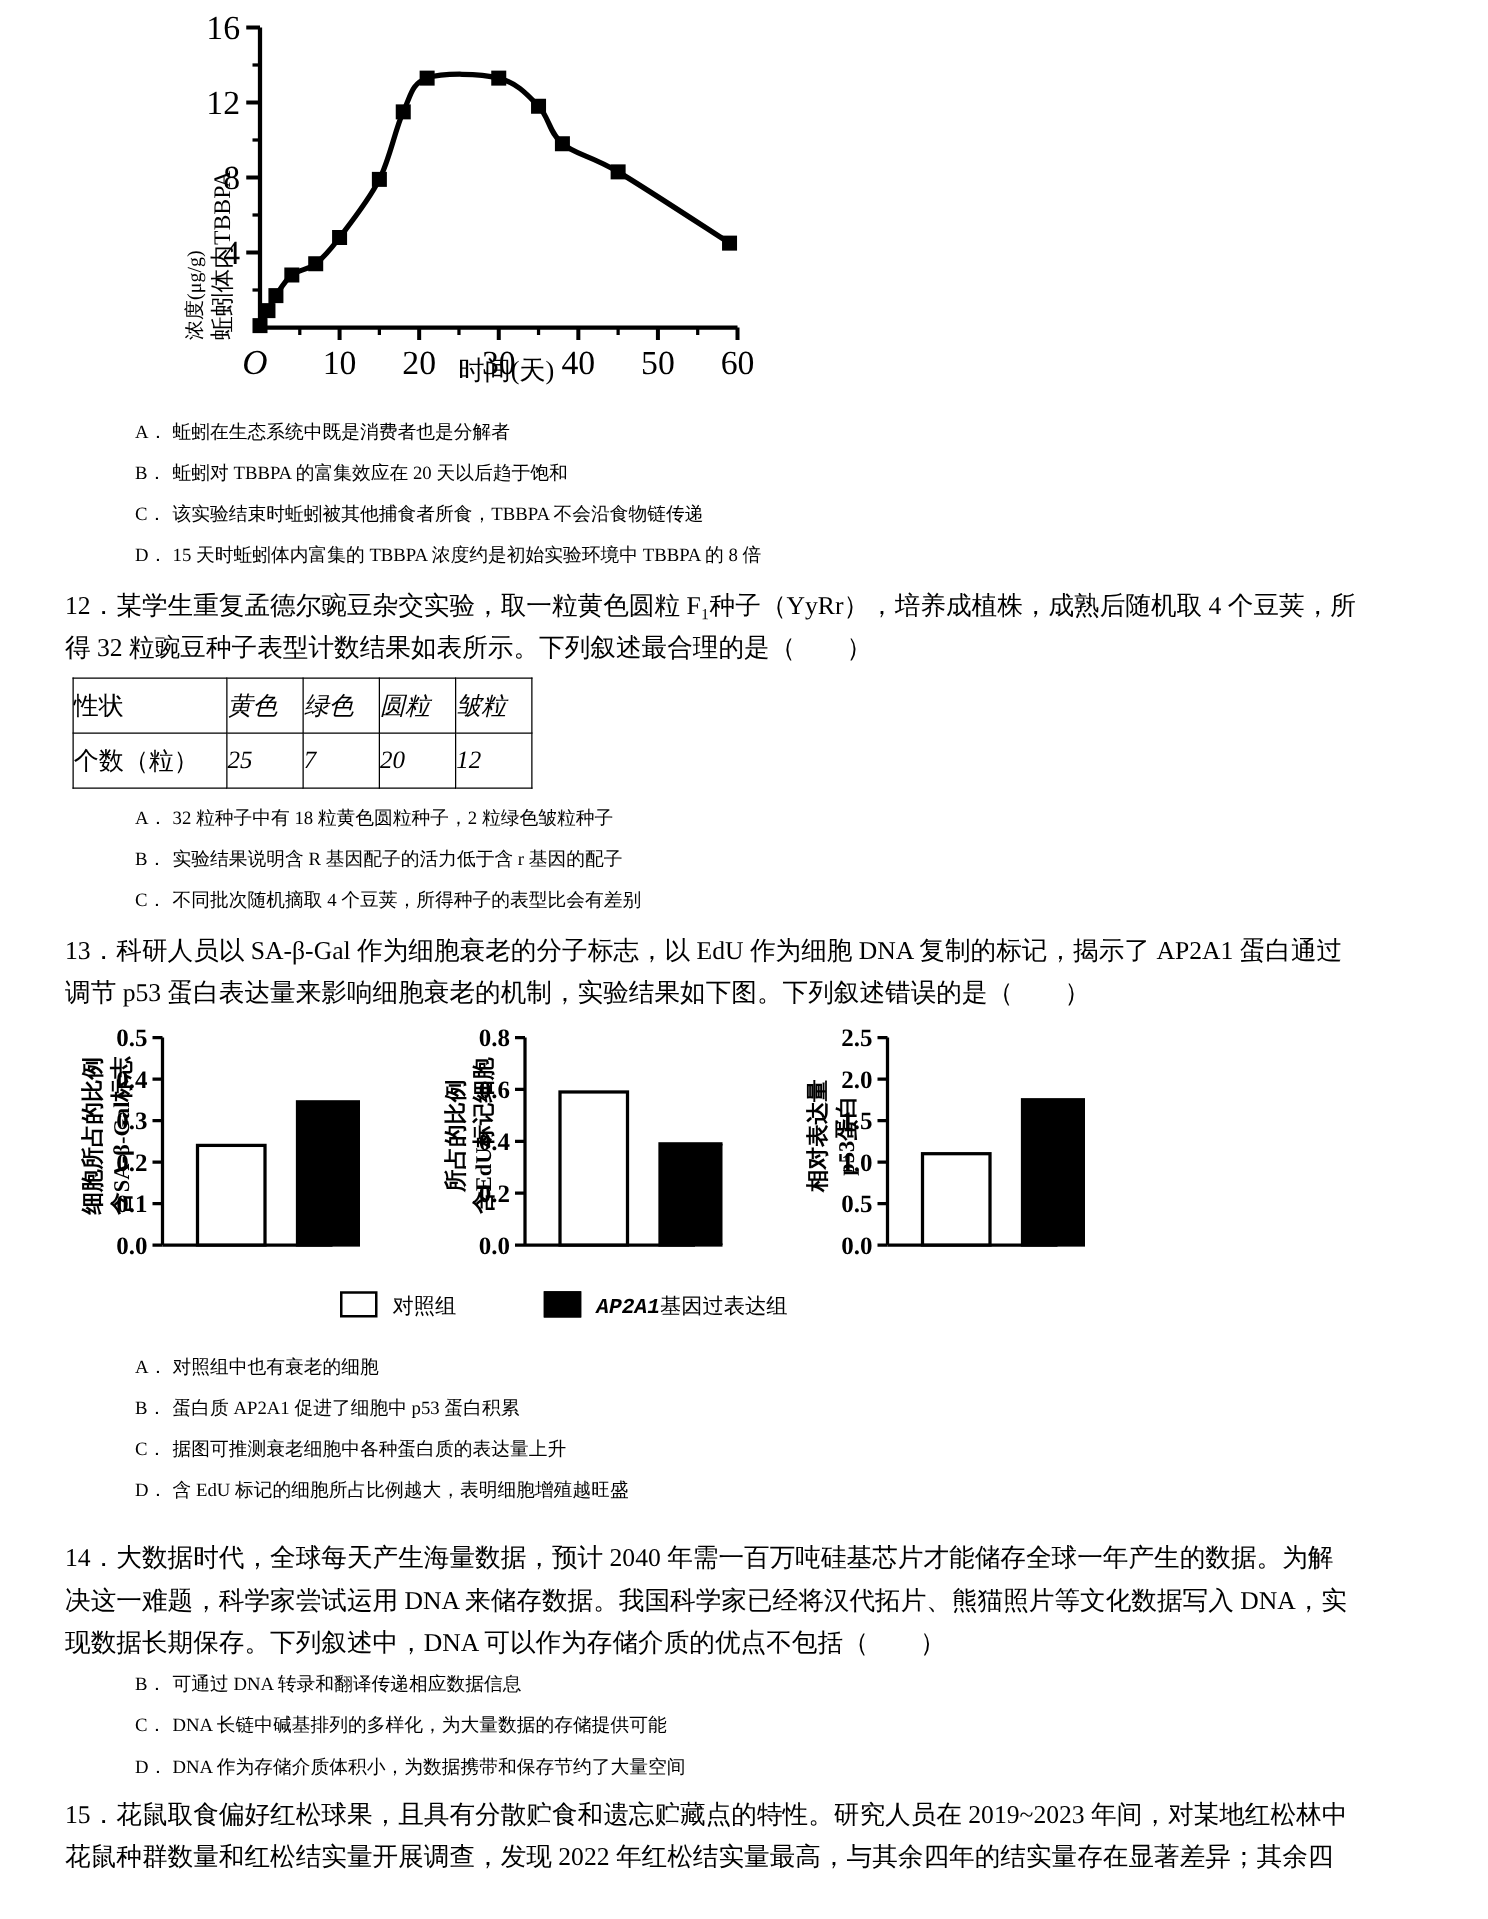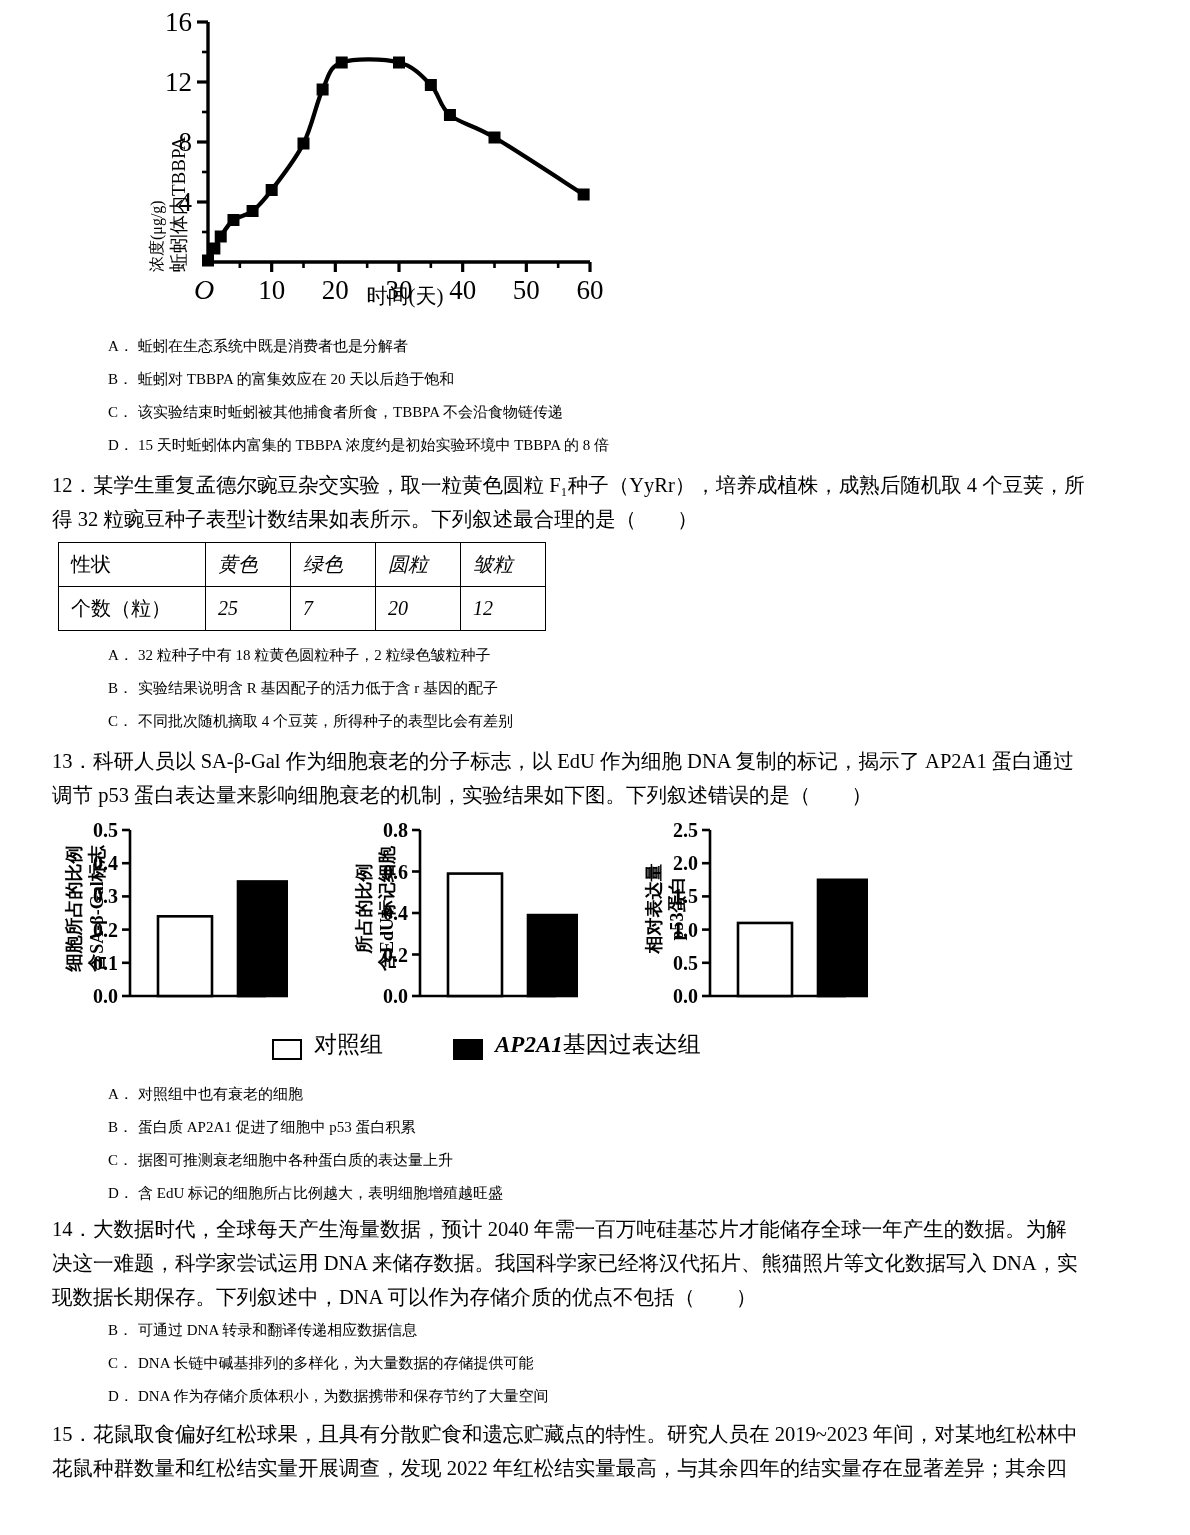--- a/index.html
+++ b/index.html
@@ -120,23 +120,24 @@
   .legendrow {
     display: flex;
     align-items: center;
     padding-left: 272px;
     gap: 70px;
     margin-top: 6px;
     height: 40px;
   }
   .legend-item {
     display: flex;
-    align-items: flex-end;
+    align-items: flex-start;
     gap: 12px;
-    font-size: 23px;
+    font-size: 17px;
+    font-family: Liberation Mono, monospace;
   }
   .swatch-open {
     width: 26px; height: 17px;
     border: 2.5px solid #000;
     background: #fff;
     display: inline-block;
   }
   .swatch-filled {
     width: 26px; height: 17px;
     border: 2.5px solid #000;
@@ -146,21 +147,21 @@
   .legend-em { font-style: italic; font-weight: bold; }
 
   
   table.datatable {
     border-collapse: collapse;
     margin: 6px 0 4px 58px;
     font-size: 20px;
   }
   table.datatable td, table.datatable th {
     border: 1.6px solid #000;
-    padding: 8px 12px;
+    padding: 8px 0;
     font-weight: normal;
     text-align: left;
     height: 26px;
     vertical-align: middle;
   }
   table.datatable td.c0 { width: 122px; }
   table.datatable td.cn { width: 60px; font-style: italic; }
   .gap-s { height: 6px; }
 </style>
 </head>
@@ -360,21 +361,21 @@
     </div>
   </div>
 
   <div class="optlist" style="margin-top:14px;">
     <div class="opt"><span class="lbl">A．</span><span>对照组中也有衰老的细胞</span></div>
     <div class="opt"><span class="lbl">B．</span><span>蛋白质 AP2A1 促进了细胞中 p53 蛋白积累</span></div>
     <div class="opt"><span class="lbl">C．</span><span>据图可推测衰老细胞中各种蛋白质的表达量上升</span></div>
     <div class="opt"><span class="lbl">D．</span><span>含 EdU 标记的细胞所占比例越大，表明细胞增殖越旺盛</span></div>
   </div>
 
-  <div class="qstem" style="margin-top:2px;">
+  <div class="qstem" style="margin-top:20px;">
     <span>14．</span><span>大数据时代，全球每天产生海量数据，预计 2040 年需一百万吨硅基芯片才能储存全球一年产生的数据。为解</span>
   </div>
   <div class="qstem">
     <span>决这一难题，科学家尝试运用 DNA 来储存数据。我国科学家已经将汉代拓片、熊猫照片等文化数据写入 DNA，实</span>
   </div>
   <div class="qstem">
     <span>现数据长期保存。下列叙述中，DNA 可以作为存储介质的优点不包括（　　）</span>
   </div>
 
   <div class="optlist">

